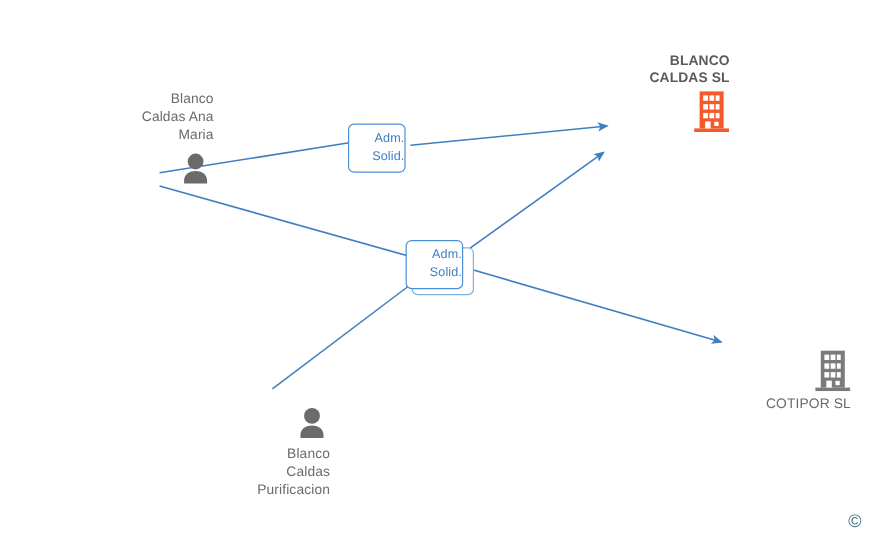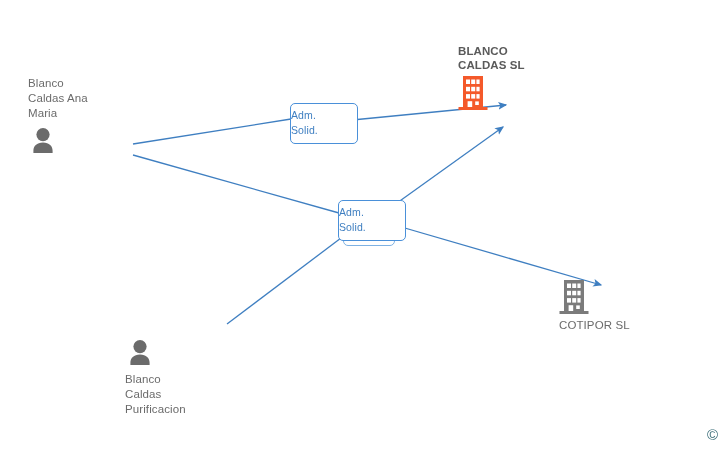--- a/index.html
+++ b/index.html
@@ -23,21 +23,21 @@
     top: 0;
     width: 728px;
     height: 450px;
   }
 
   
   .node {
     position: absolute;
     width: 150px;
     margin-left: -75px;
-    text-align: left;
+    text-align: right;
     z-index: 3;
   }
   .node-label {
     font-size: 11.5px;
     line-height: 15px;
     color: #6b6b6b;
     letter-spacing: 0.1px;
     white-space: pre-line;
   }
   .node-label.company {
@@ -55,26 +55,26 @@
   .rel-box {
     position: absolute;
     z-index: 4;
     width: 52px;
     margin-left: -26px;
     margin-top: -21px;
   }
   .rel-card {
     position: relative;
     box-sizing: border-box;
-    width: 68px;
-    padding: 4px 0 5px 0;
+    width: 48px;
+    padding: 4px 0 5px 16px;
     background: #ffffff;
     border: 1.3px solid #4a90d9;
     border-radius: 5px;
-    text-align: left;
+    text-align: right;
     z-index: 2;
   }
   .rel-stack {
     position: absolute;
     left: 5px;
     top: 6px;
     width: 52px;
     height: 40px;
     box-sizing: border-box;
     background: #ffffff;
@@ -182,21 +182,21 @@
         <rect x="18.4" y="10.8" width="3.2" height="4.5" fill="#ffffff"></rect>
         <rect x="8" y="18.1" width="4" height="4.5" fill="#ffffff"></rect>
         <rect x="13.2" y="18.1" width="4" height="4.5" fill="#ffffff"></rect>
         <rect x="18.4" y="18.1" width="3.2" height="4.5" fill="#ffffff"></rect>
         <rect x="9.6" y="25.2" width="4.6" height="5.8" fill="#ffffff"></rect>
         <rect x="17.2" y="25.4" width="3.6" height="3.6" fill="#ffffff"></rect>
       </svg>
     </span>
   </div>
 
-  <div class="node" style="left:634px; top:280px;">
+  <div class="node" style="left:634px; top:292px;">
     <span class="icon-wrap">
       <svg width="30" height="34" viewBox="0 0 30 34" xmlns="http://www.w3.org/2000/svg">
         <rect x="5" y="0" width="20" height="31" fill="#7b7b7b"></rect>
         <rect x="0.5" y="31" width="29" height="3" fill="#7b7b7b"></rect>
         <rect x="8" y="3.5" width="4" height="4.5" fill="#ffffff"></rect>
         <rect x="13.2" y="3.5" width="4" height="4.5" fill="#ffffff"></rect>
         <rect x="18.4" y="3.5" width="3.2" height="4.5" fill="#ffffff"></rect>
         <rect x="8" y="10.8" width="4" height="4.5" fill="#ffffff"></rect>
         <rect x="13.2" y="10.8" width="4" height="4.5" fill="#ffffff"></rect>
         <rect x="18.4" y="10.8" width="3.2" height="4.5" fill="#ffffff"></rect>

